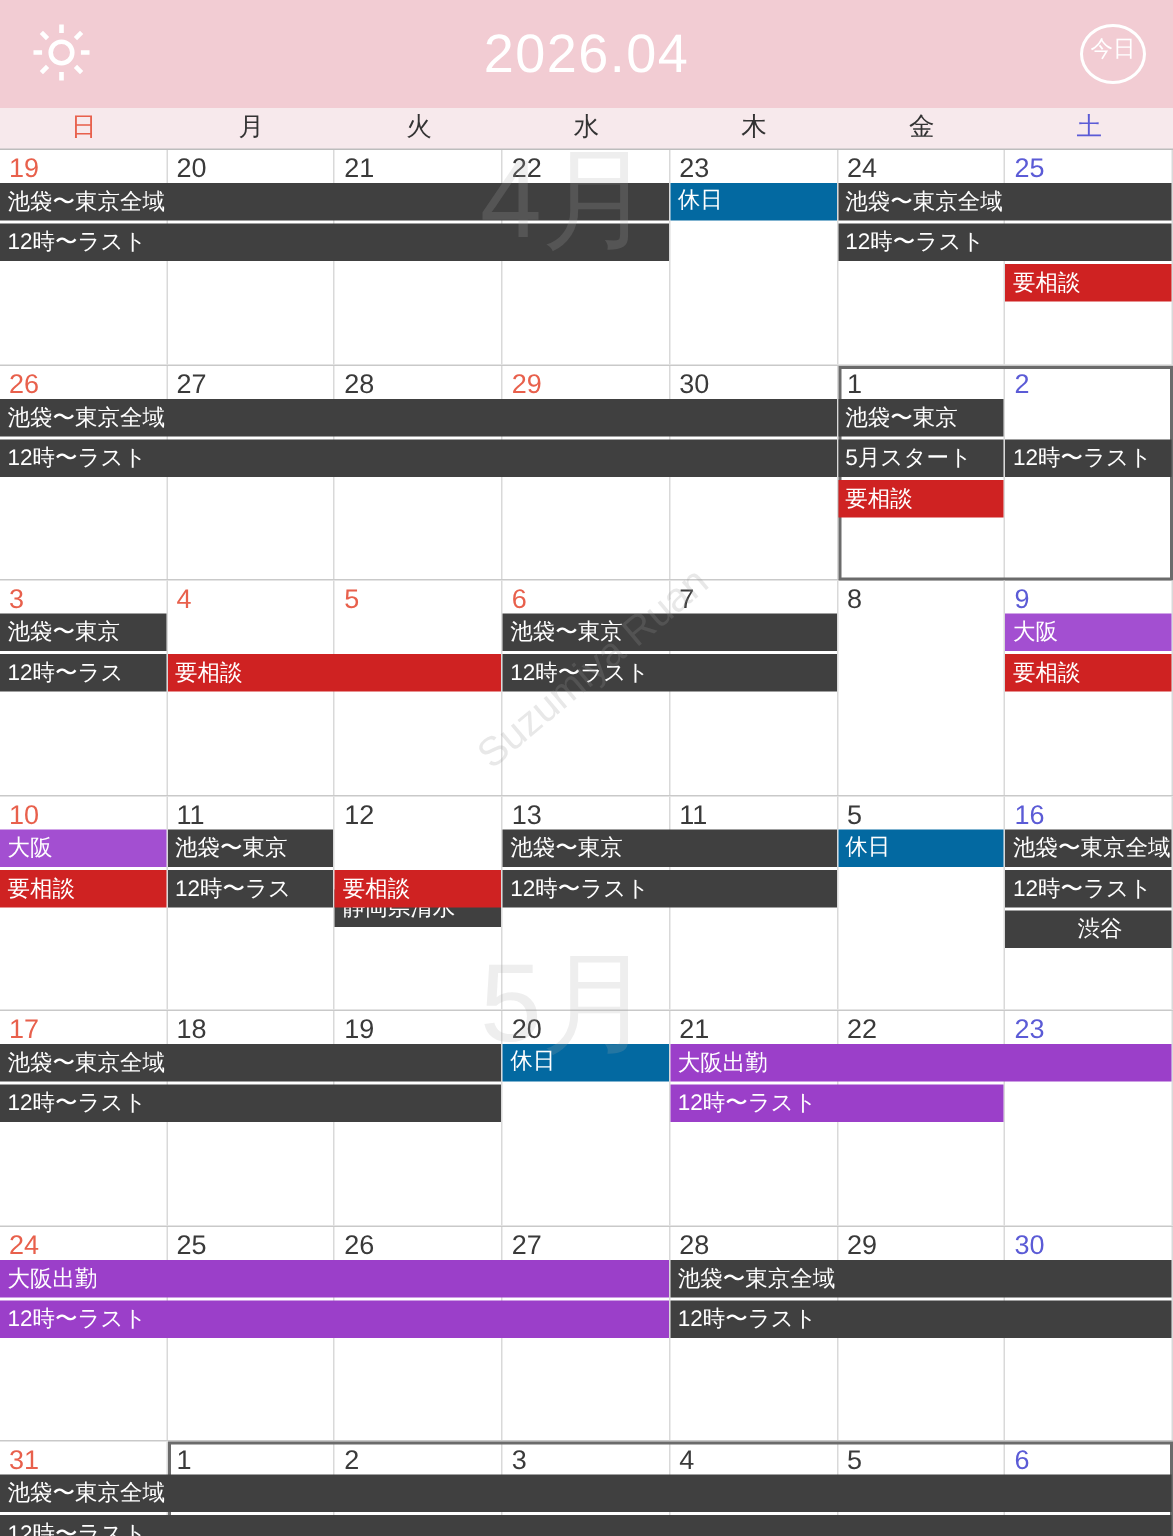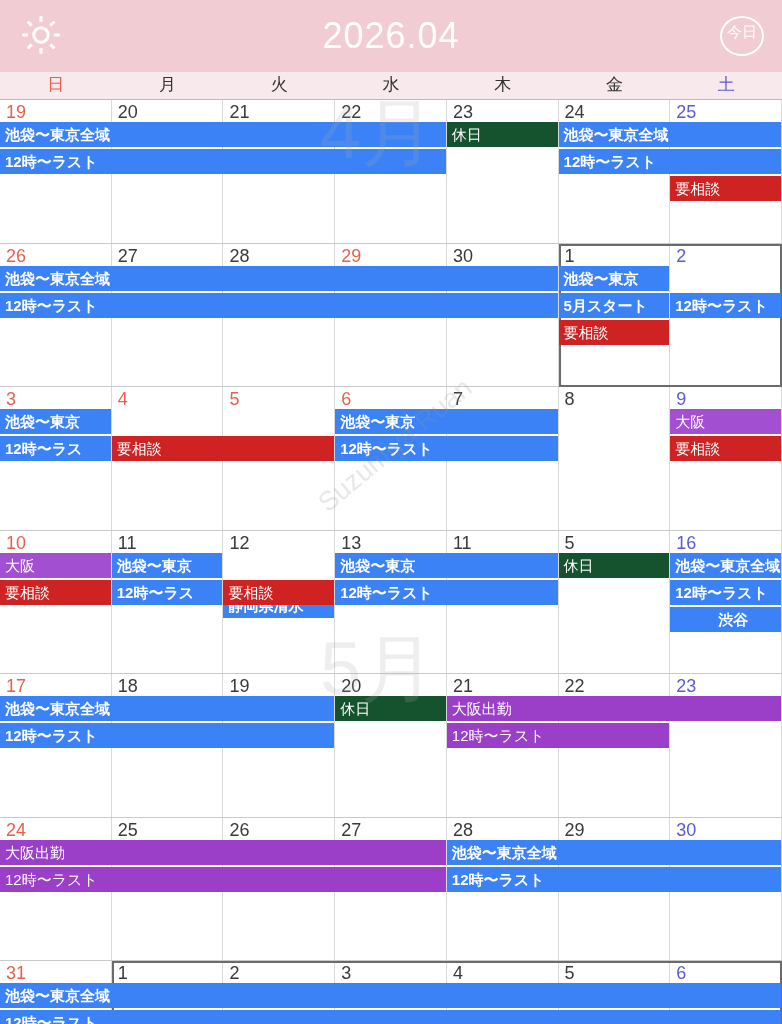--- a/index.html
+++ b/index.html
@@ -116,23 +116,23 @@
     position: absolute;
     height: 25px;
     line-height: 25px;
     color: #fff;
     font-size: 15px;
     padding-left: 5px;
     white-space: nowrap;
     overflow: hidden;
     pointer-events: auto;
   }
-  .c-cyan   { background: #3b82f6; font-weight: bold; }
+  .c-cyan   { background: #404040; }
   .c-red    { background: #cf2222; }
-  .c-black  { background: #14532d; }
+  .c-black  { background: #0369a1; font-family: Liberation Serif, serif; }
   .c-purple { background: #a34fd1; }
   .c-violet { background: #9b3fc9; }
 
   
   .wm {
     position: absolute;
     color: rgba(150,150,150,0.22);
     font-size: 27px;
     transform: rotate(-40deg);
     pointer-events: none;

